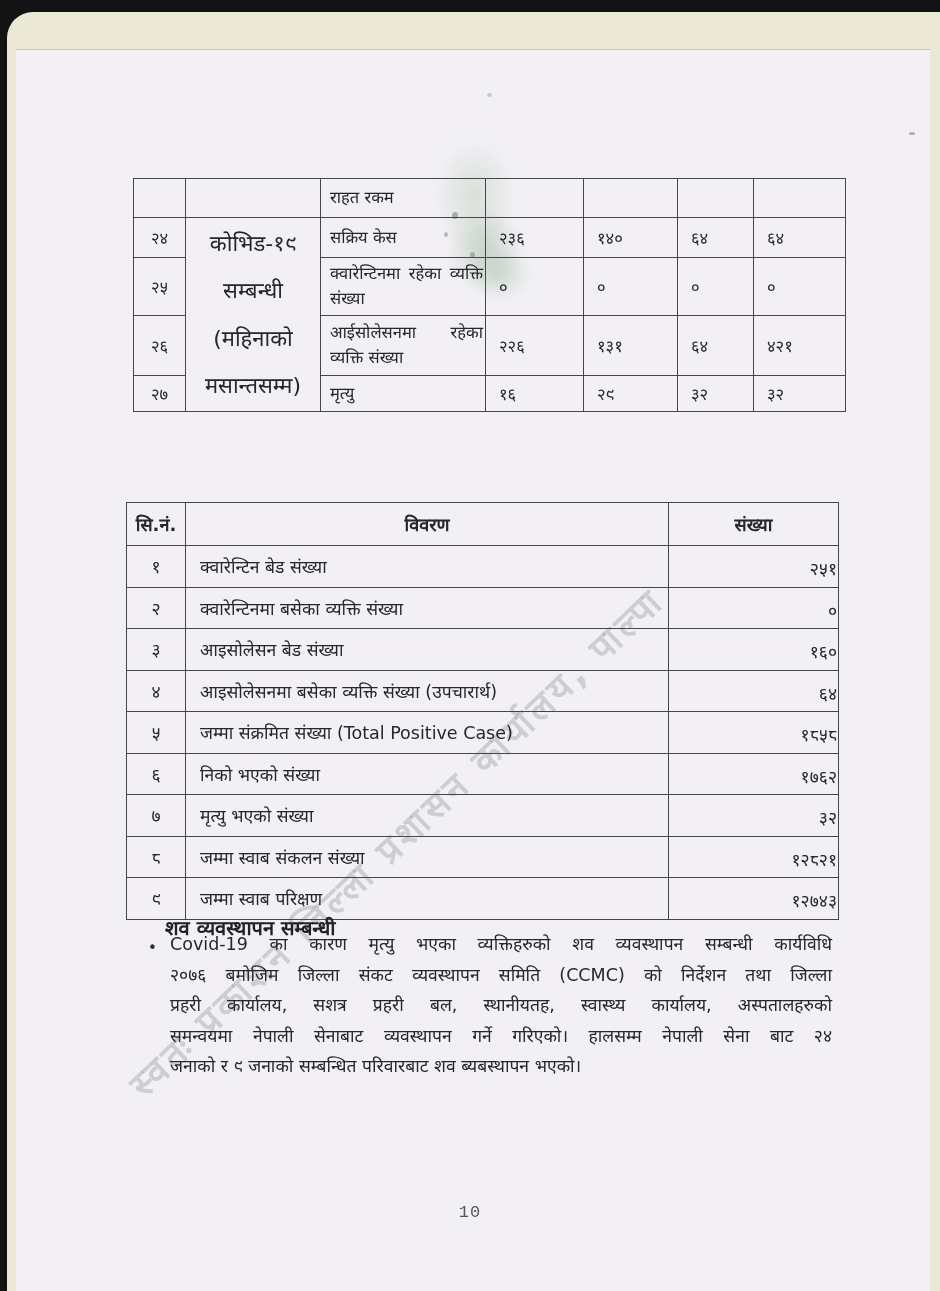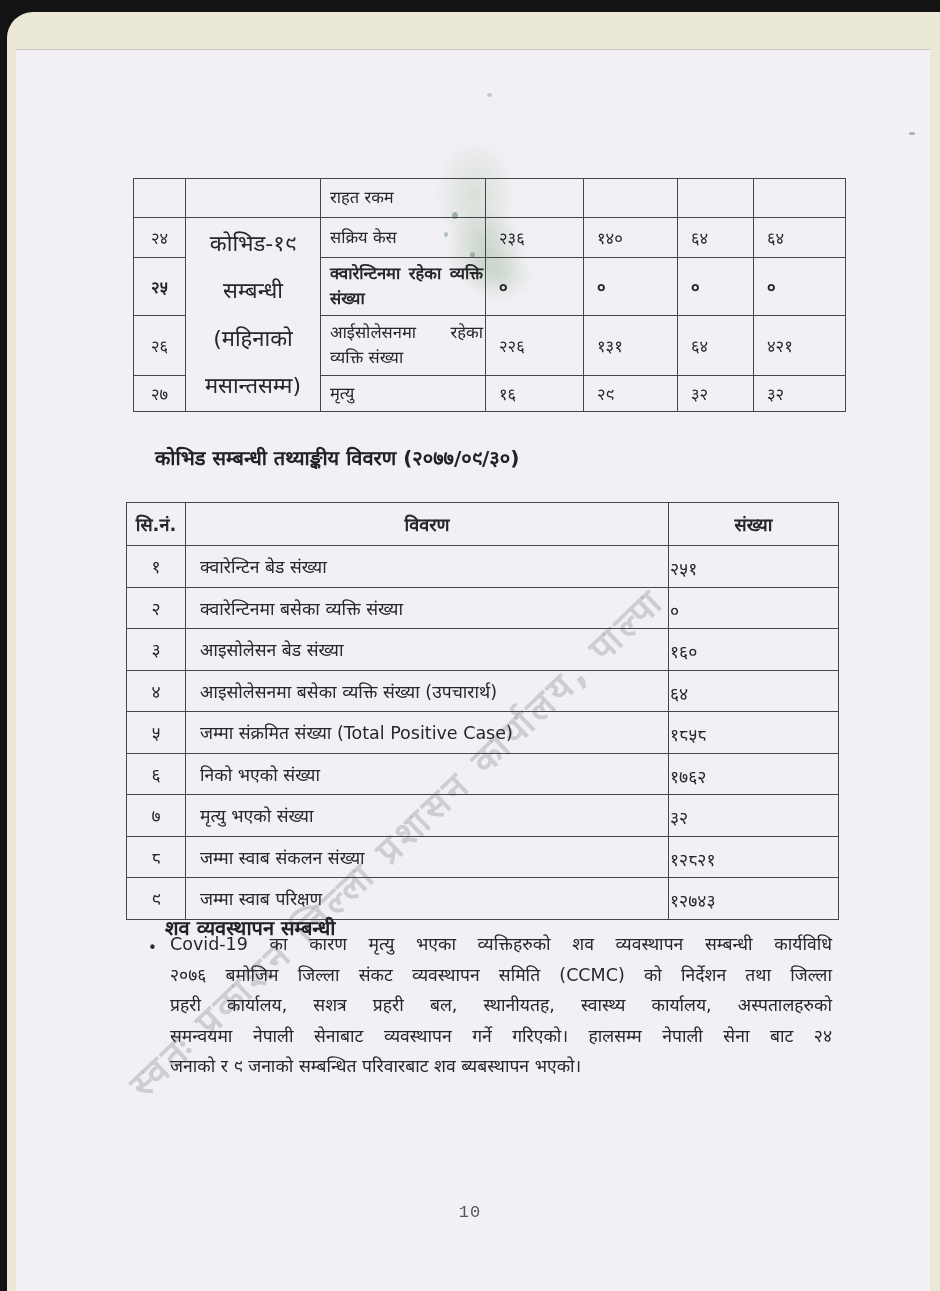--- a/index.html
+++ b/index.html
@@ -44,32 +44,32 @@
 
   
   .t1{position:absolute;left:133px;top:178px;width:712px;}
   .t1 td{font-size:16.5px;padding:2px 6px;vertical-align:middle;}
   .t1 .sn{text-align:center;width:52px;}
   .t1 .cat{text-align:center;line-height:2.15;font-size:22px;}
   .t1 .desc{text-align:justify;padding-left:9px;padding-right:2px;line-height:1.55;margin-left:43px;}
   .t1 .num{padding-left:13px;}
   .t1 tr.rA{height:39px;}
   .t1 tr.rB{height:38px;}
-  .t1 tr.rC{height:53px;font-weight:bold;}
+  .t1 tr.rC{height:53px;}
   .t1 tr.rD{height:57px;}
   .t1 tr.rE{height:35px;}
 
   
   .h-stats{position:absolute;left:155px;top:444px;font-size:20px;font-weight:bold;color:#212126;}
   .t2{position:absolute;left:126px;top:502px;width:712px;}
   .t2 th{font-size:18px;font-weight:bold;height:40px;}
   .t2 td{font-size:17.5px;height:34.5px;vertical-align:middle;}
   .t2 .sn{text-align:center;width:59px;}
   .t2 .desc{text-align:left;padding-left:14px;width:483px;}
-  .t2 .val{text-align:left;padding-top:5px;}
+  .t2 .val{text-align:right;padding-top:5px;}
 
   
   .h-body{position:absolute;left:165px;top:895px;font-size:20px;font-weight:bold;color:#212126;margin-top:19px;}
   .bullet{position:absolute;left:148px;top:939px;font-size:15px;color:#2a2a2e;}
   .para{position:absolute;left:170px;top:929px;width:662px;font-size:17.5px;color:#26262b;}
   .para .line{line-height:30.6px;text-align:justify;}
   .para .line.j{text-align-last:justify;}
 
   .pageno{
     position:absolute;left:0;top:1203px;width:940px;text-align:center;
@@ -144,21 +144,20 @@
       <td class="sn">२७</td>
       <td class="desc">मृत्यु</td>
       <td class="num">१६</td>
       <td class="num">२९</td>
       <td class="num">३२</td>
       <td class="num">३२</td>
     </tr>
   </tbody>
     </table>
 
-  <div class="h-stats">कोभिड सम्बन्धी तथ्याङ्कीय विवरण (२०७७/०९/३०)</div>
 
   <table class="t2">
     <colgroup>
         <col style="width:59px">
         <col style="width:483px">
         <col style="width:170px">
       </colgroup>
     <tbody>
         <tr>
       <th>सि.नं.</th>

